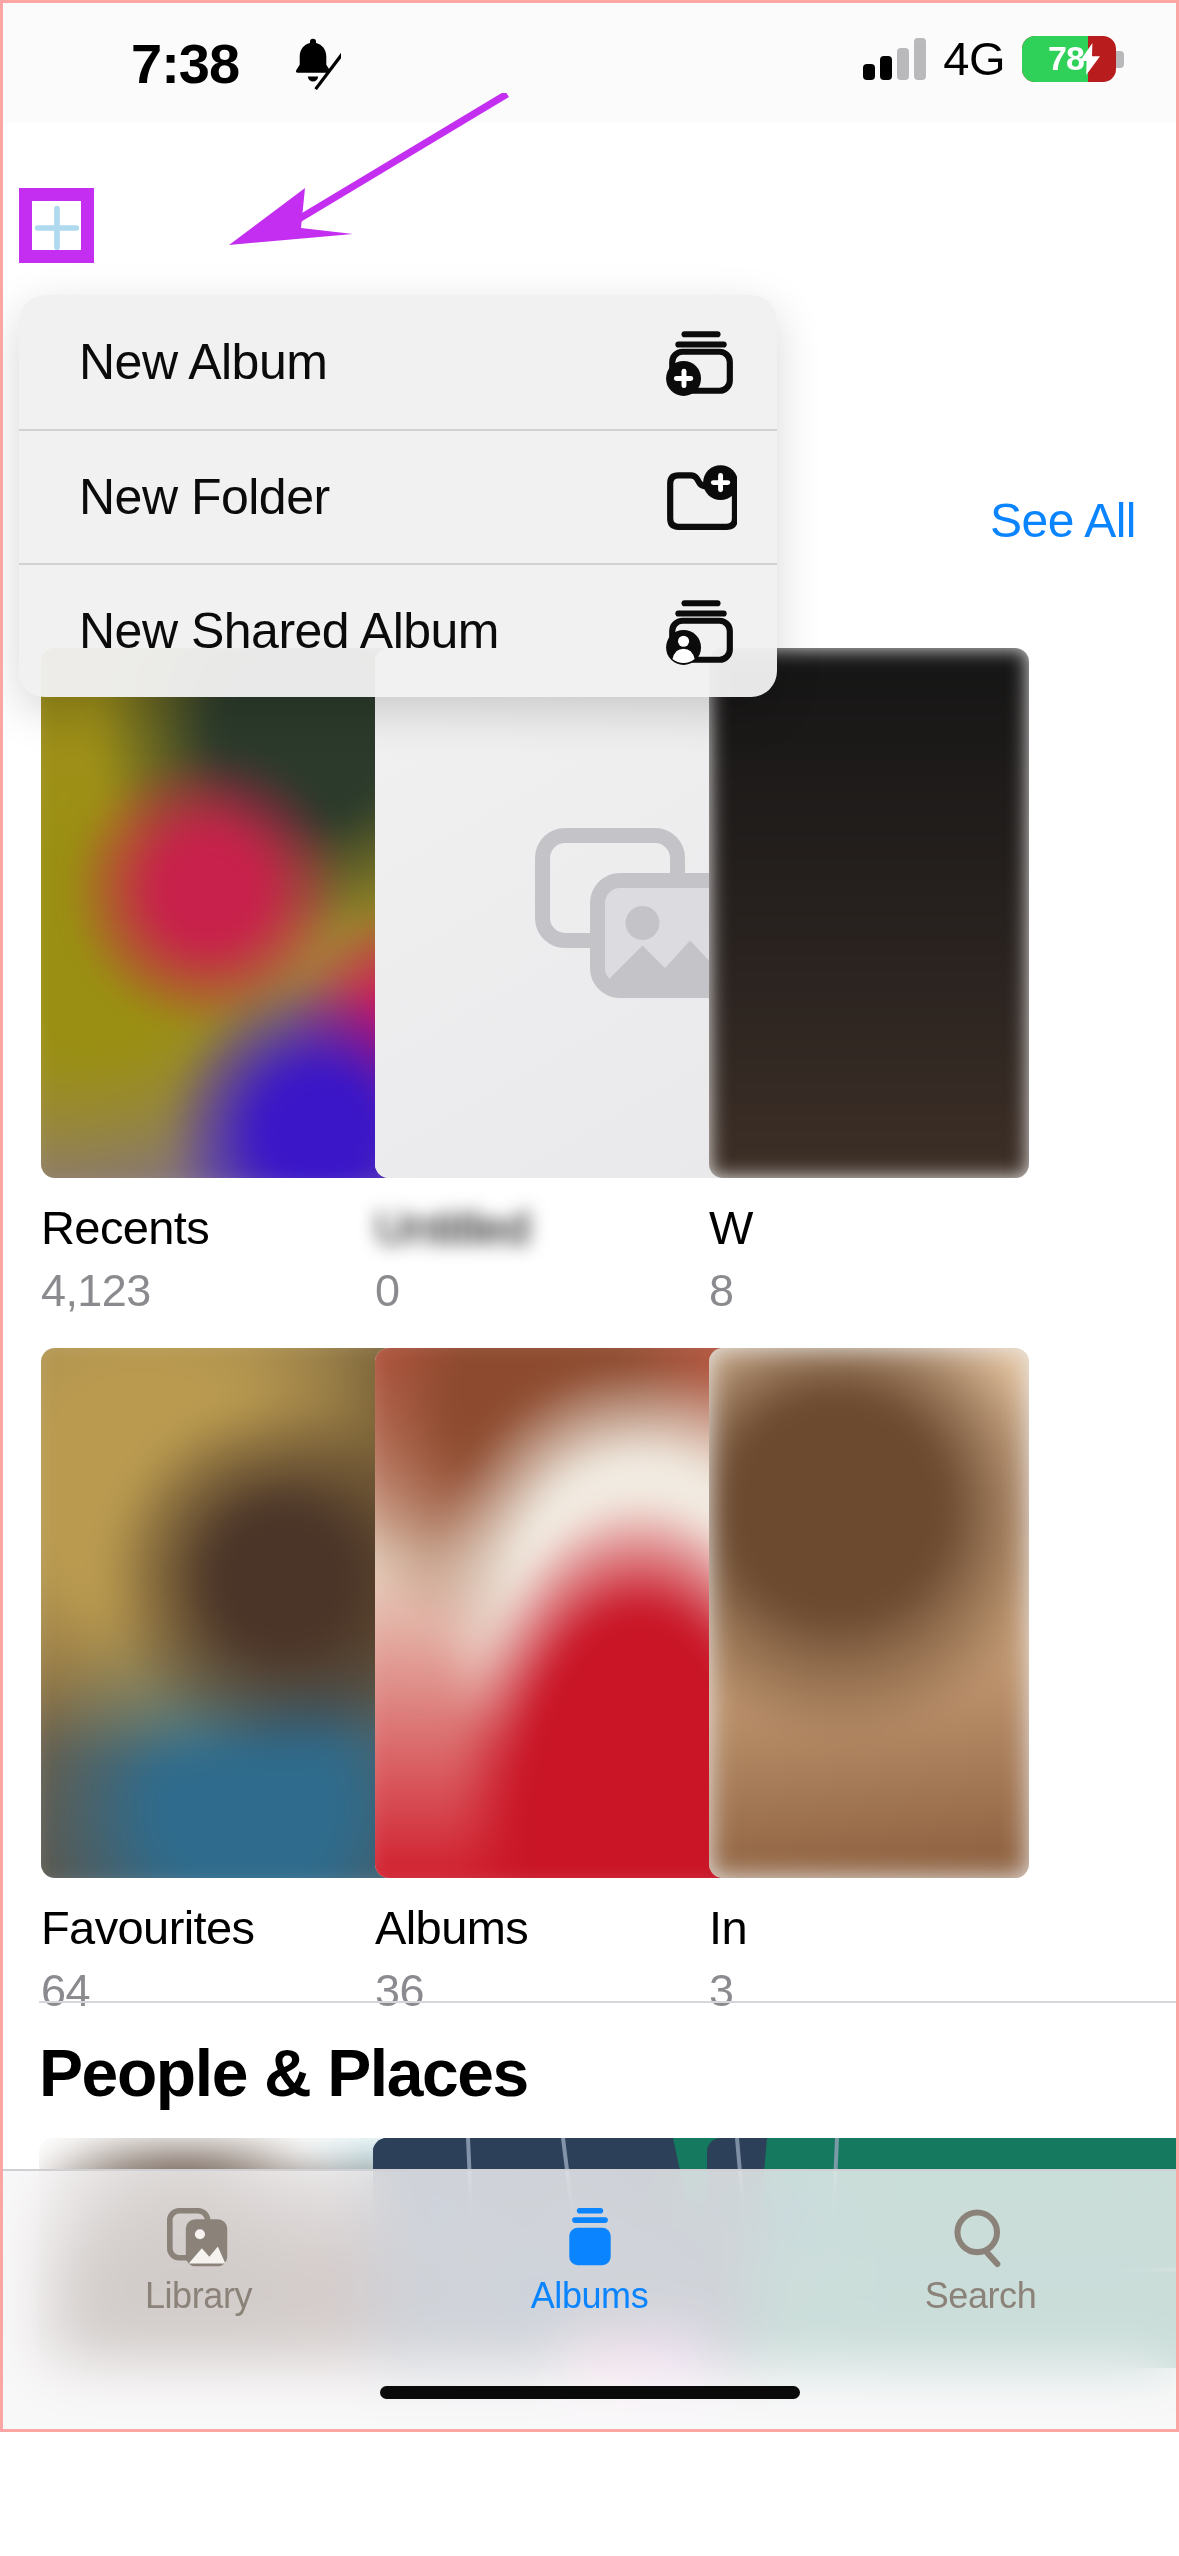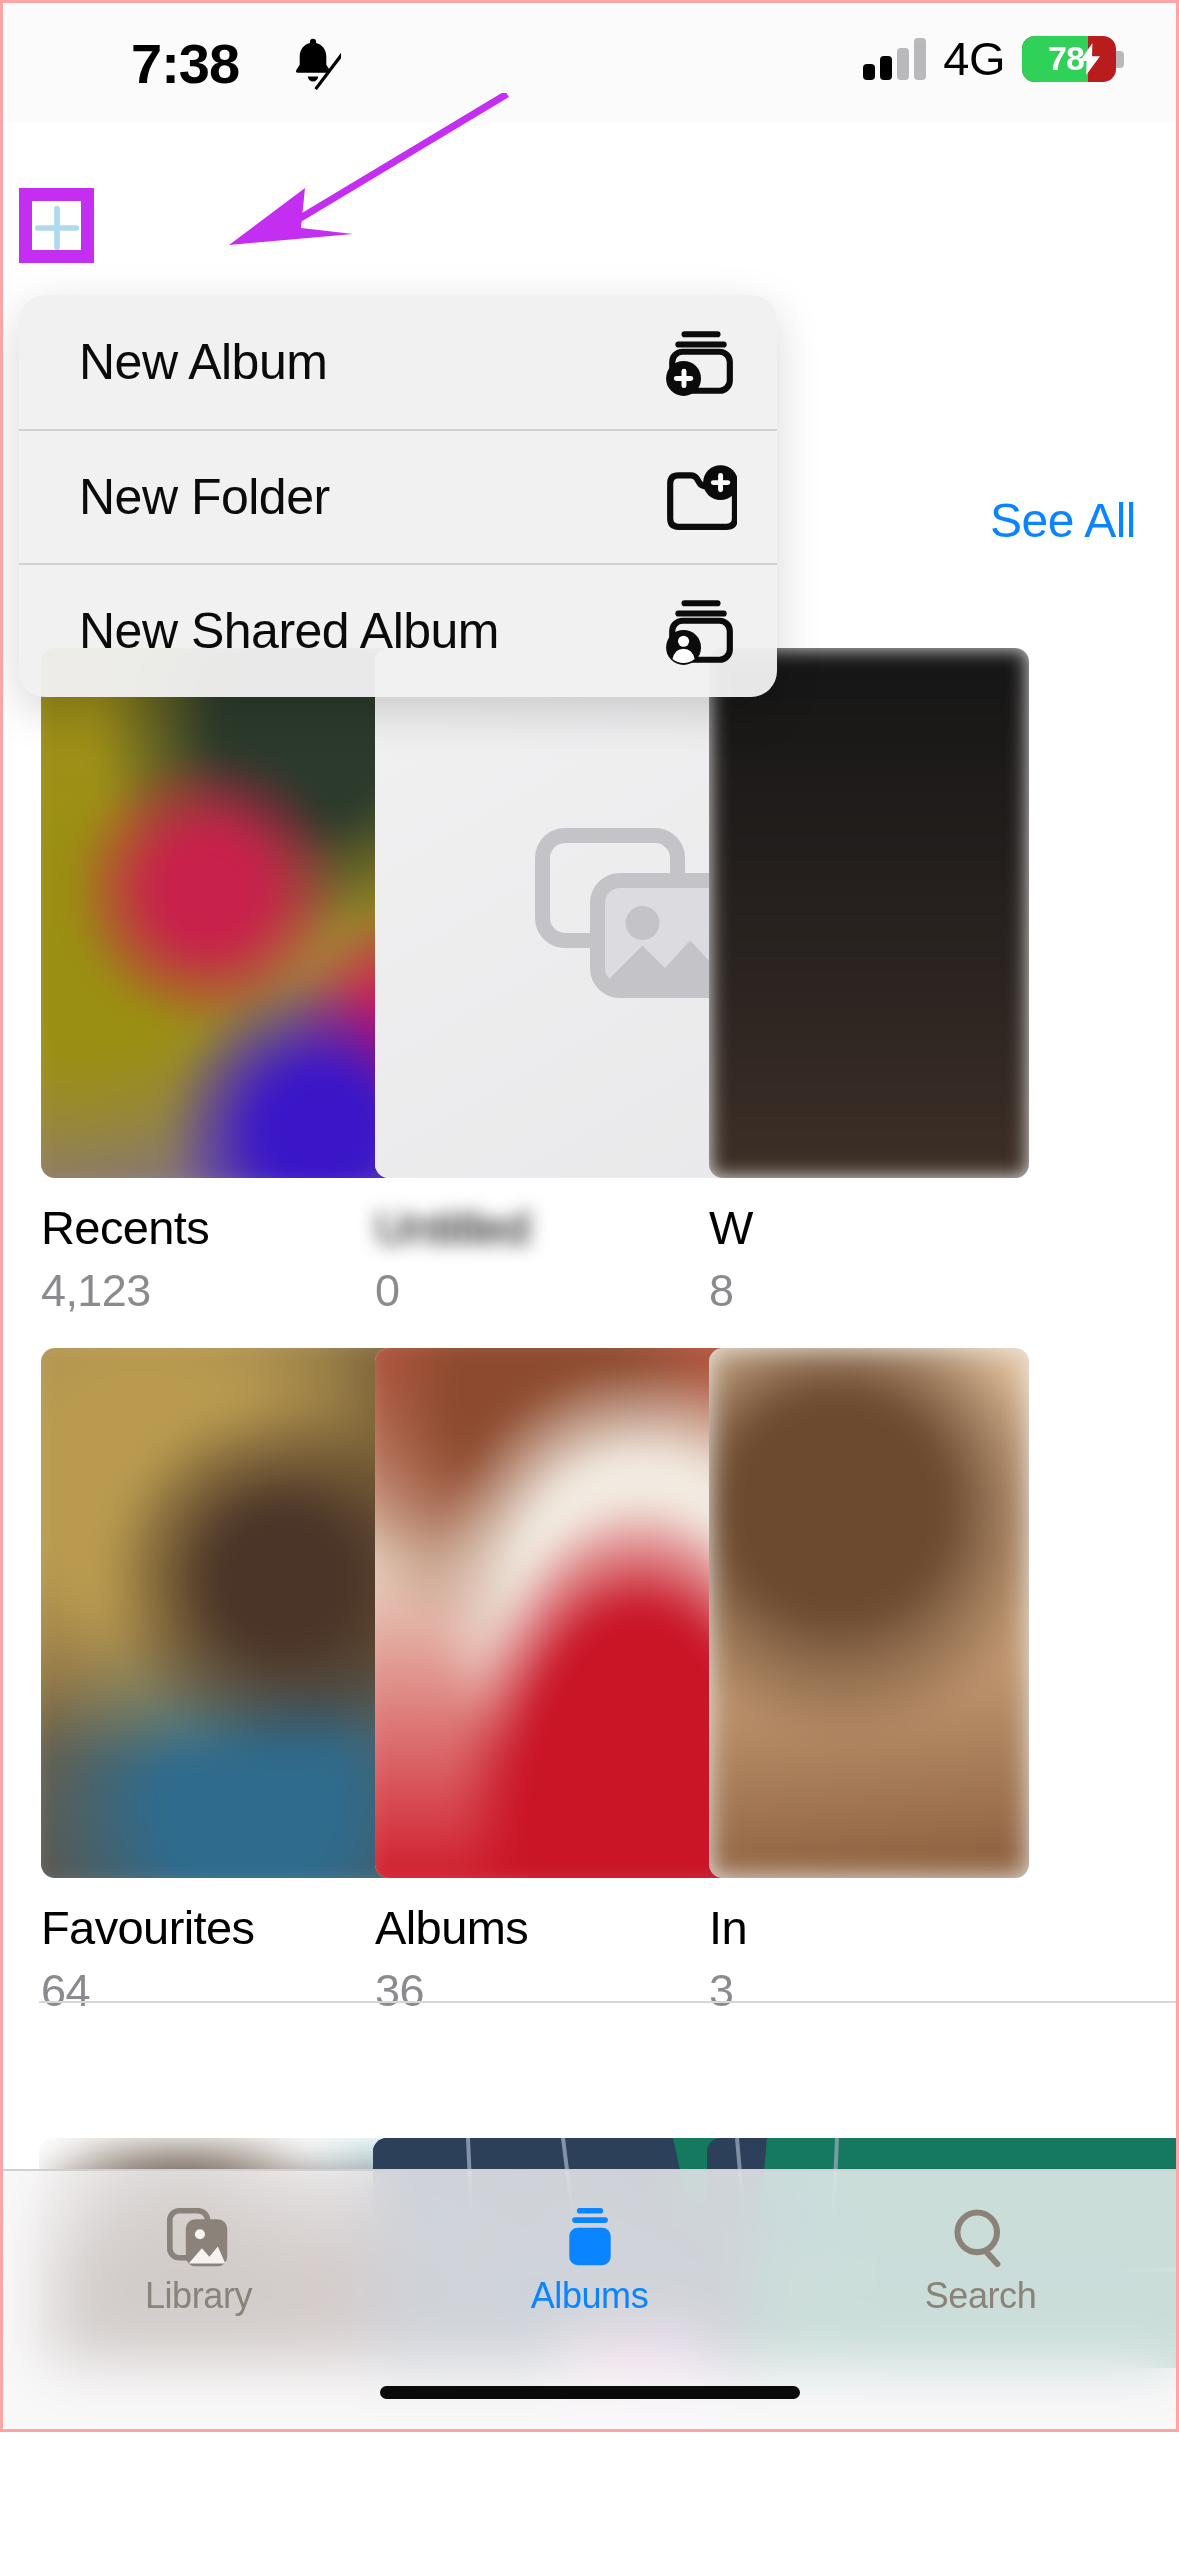--- a/index.html
+++ b/index.html
@@ -340,20 +340,21 @@
         <div class="thumb small">
             <div class="art-skin"></div>
           </div>
         <div class="aname">In</div>
         <div class="acount">3</div>
       </div>
     </div>
   </div>
 
   <div class="divider"></div>
+  <div class="pp-title">People &amp; Places</div>
 
   <div class="pp-grid">
     <div class="pp-cell p1">
         <div class="art-people"></div>
       </div>
     <div class="pp-cell p2">
       <div class="art-map"></div>
       <svg width="530" height="230" viewBox="0 0 530 230" style="position:absolute;inset:0">
         <rect x="0" y="0" width="530" height="230" fill="#2c4159"></rect>
         <path d="M300 0 L315 70 L345 95 L330 140 L360 180 L340 230 L530 230 L530 0 Z" fill="#14795f"></path>

